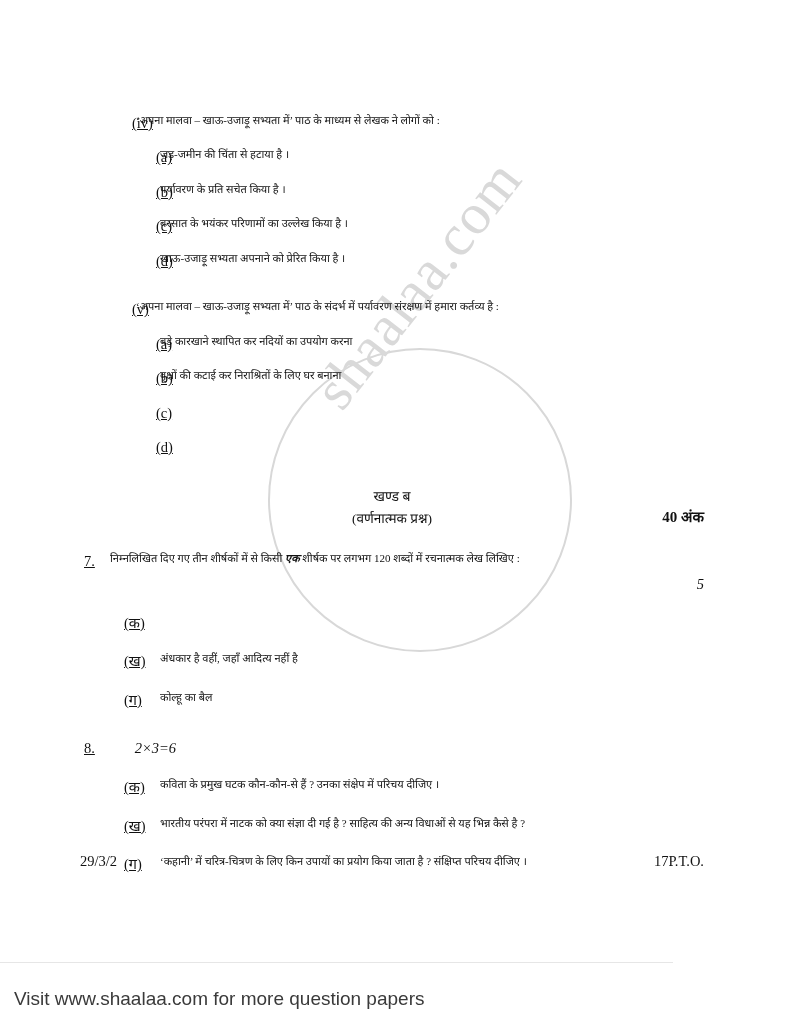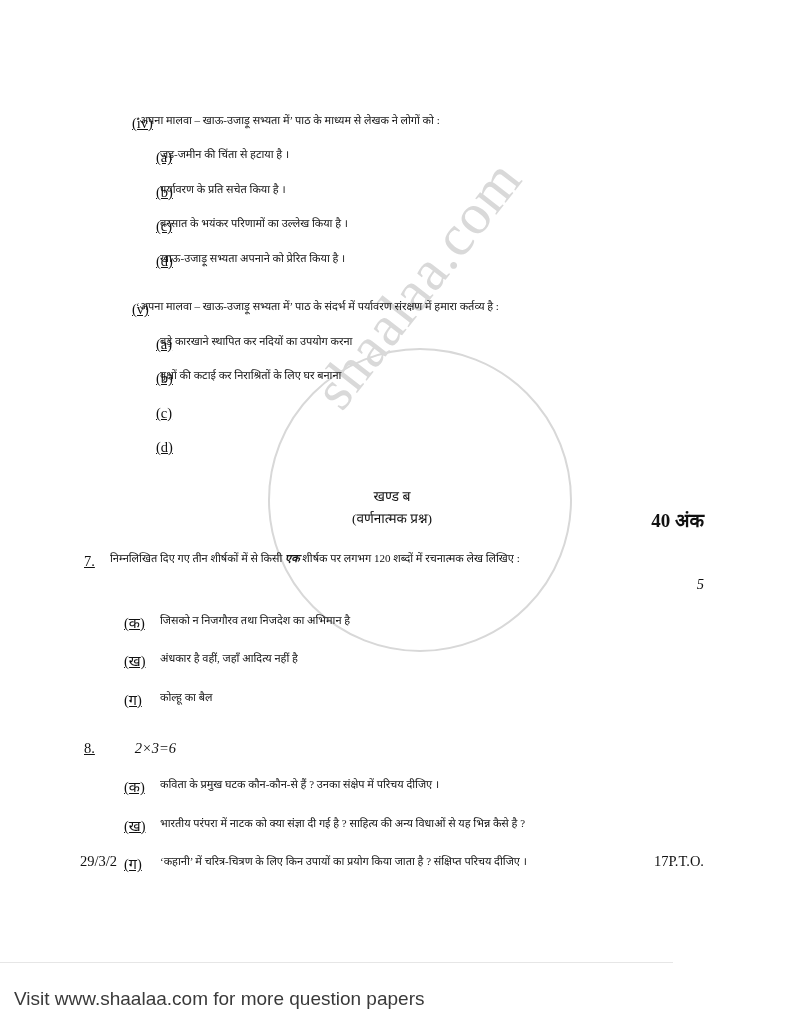--- a/index.html
+++ b/index.html
@@ -98,21 +98,21 @@
     font-size: 14px;
     line-height: 1.65;
     position: relative;
   }
   .section-head .line2 { font-size: 13.5px; }
   .section-marks {
     position: absolute;
     right: 0;
     top: 20px;
     font-weight: bold;
-    font-size: 19px;
+    font-size: 15px;
   }
   .ital { font-style: italic; font-weight: bold; }
 
   .footer {
     position: absolute;
     left: 80px;
     right: 96px;
     bottom: 92px;
     display: flex;
     align-items: baseline;
@@ -219,21 +219,20 @@
     <div class="row">
       <div class="marker qnum"></div>
       <div class="text"></div>
       <div class="mark-right">5</div>
     </div>
 
     <div class="sp-16"></div>
 
     <div class="row">
       <div class="marker hindi">(क)</div>
-      <div class="text">जिसको न निजगौरव तथा निजदेश का अभिमान है</div>
     </div>
     <div class="sp-16"></div>
     <div class="row">
       <div class="marker hindi">(ख)</div>
       <div class="text">अंधकार है वहीं, जहाँ आदित्य नहीं है</div>
     </div>
     <div class="sp-16"></div>
     <div class="row">
       <div class="marker hindi">(ग)</div>
       <div class="text">कोल्हू का बैल</div>

